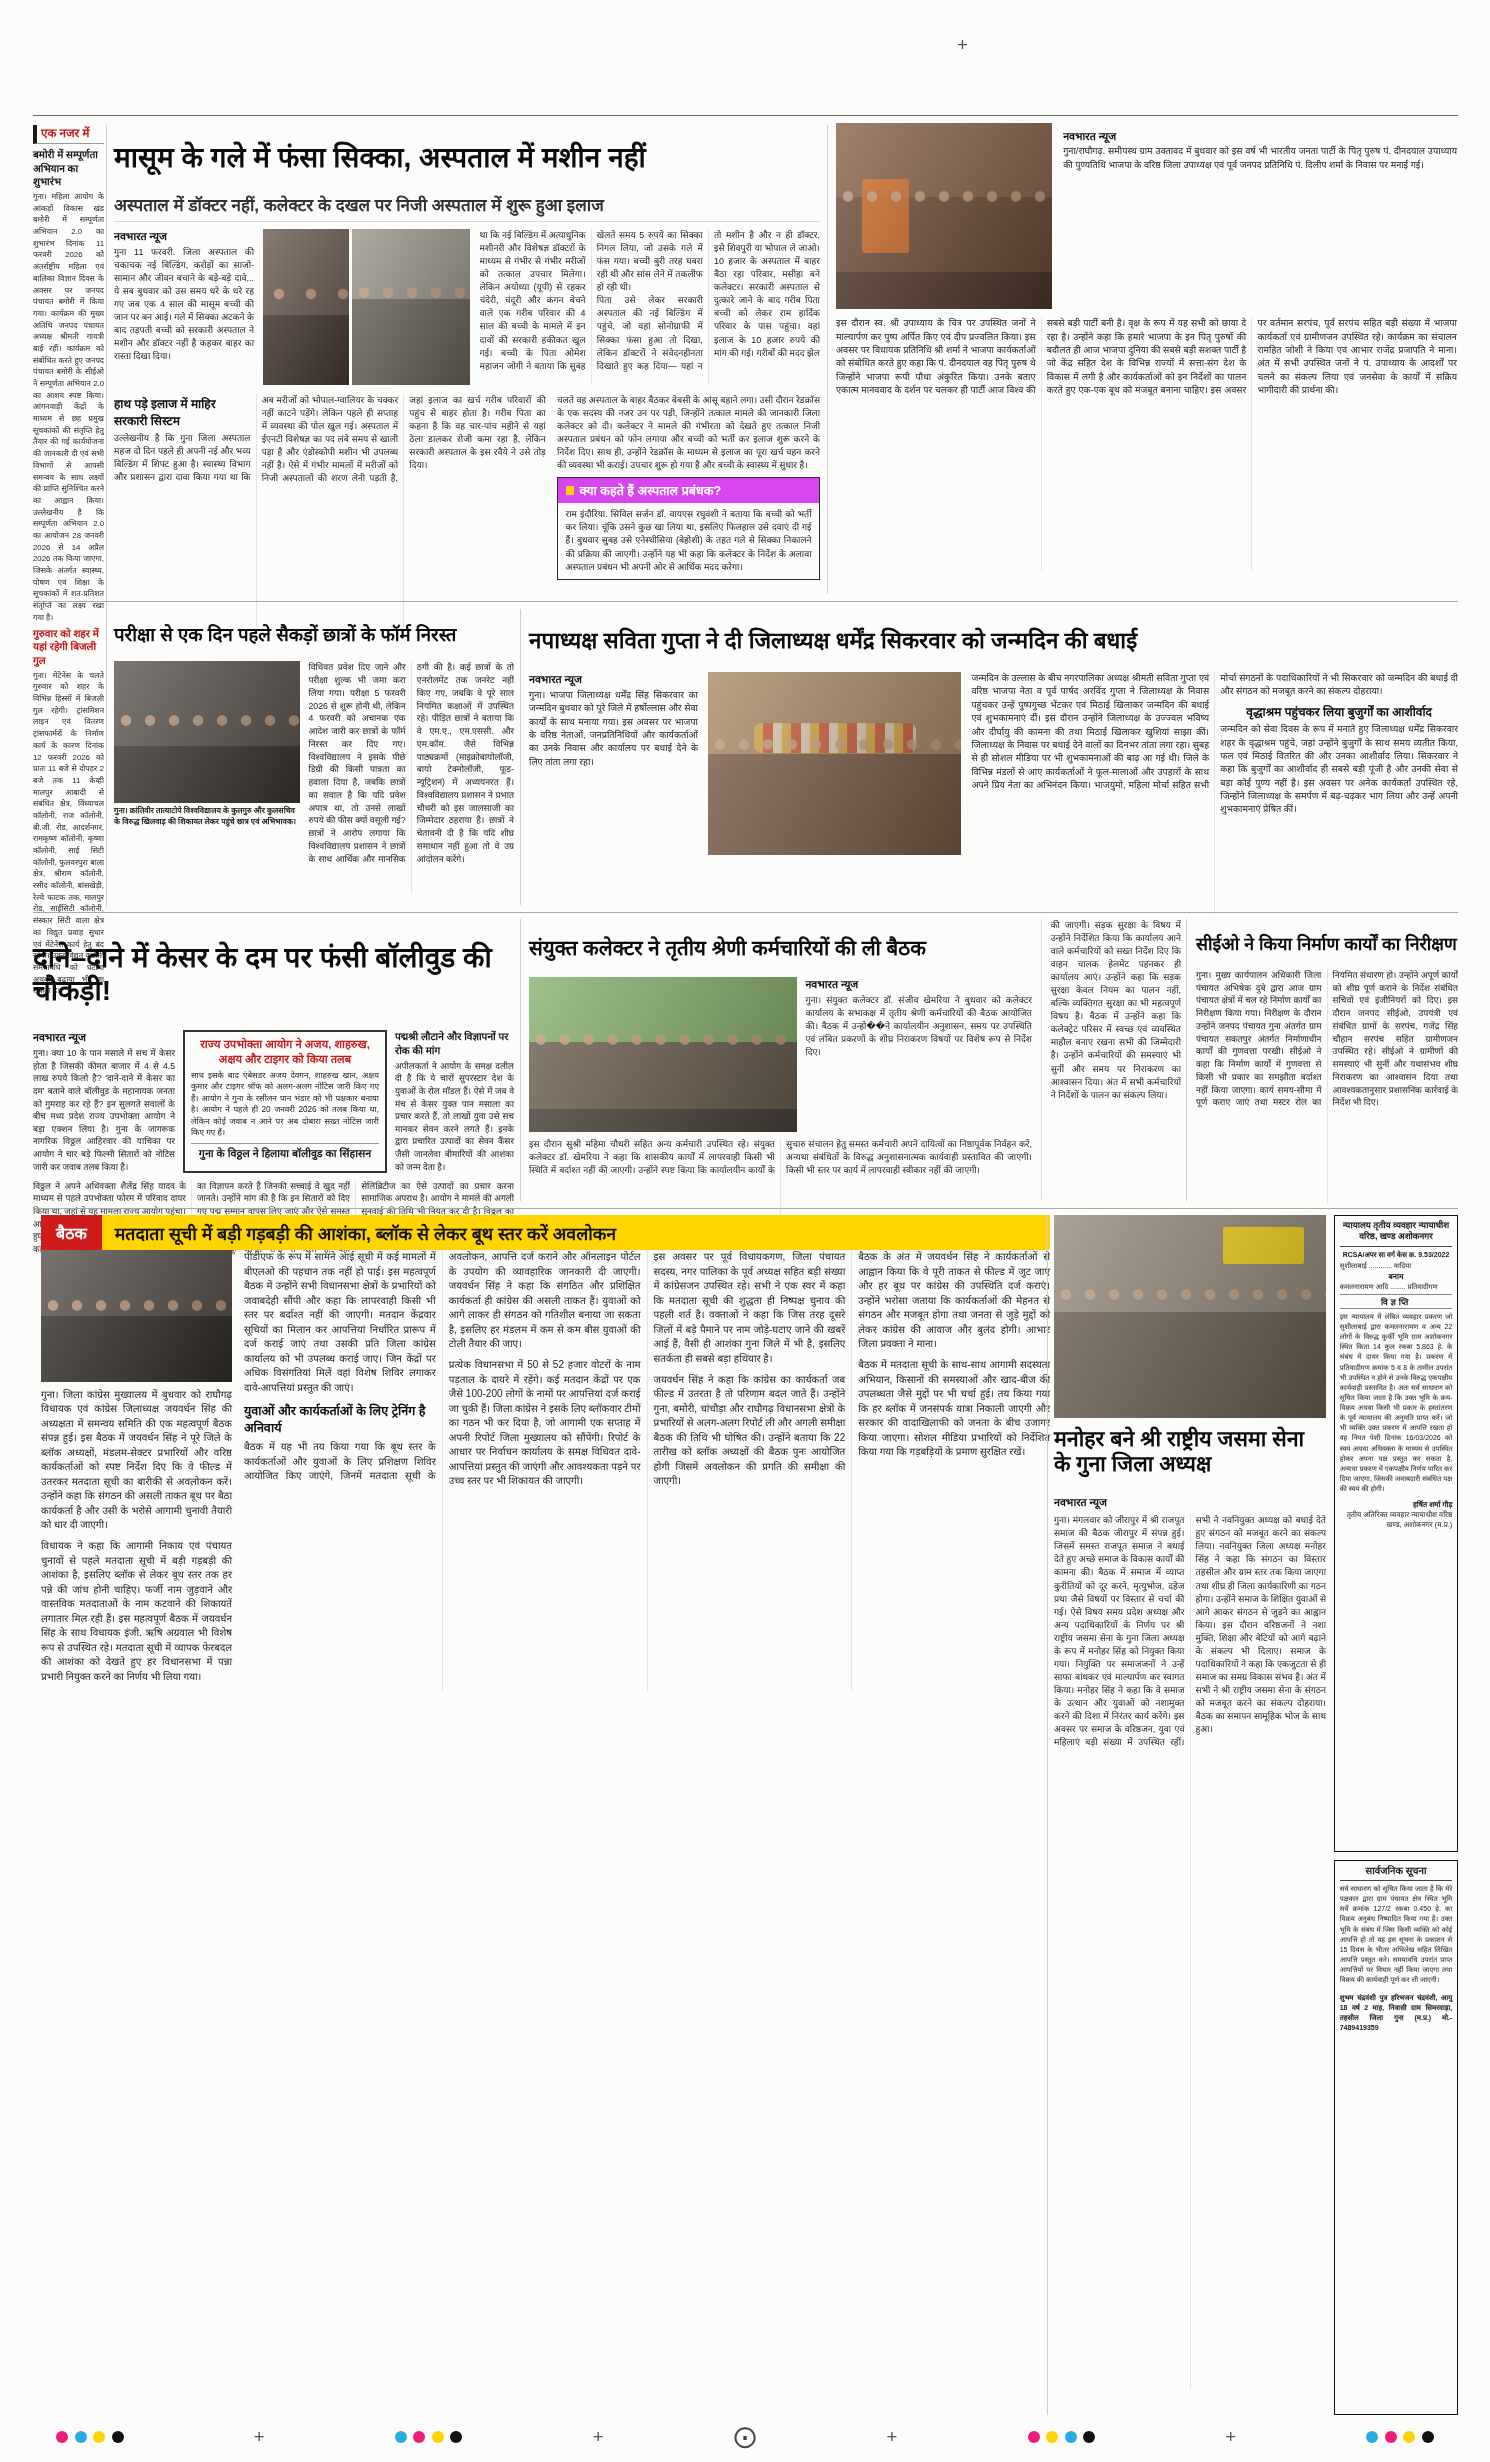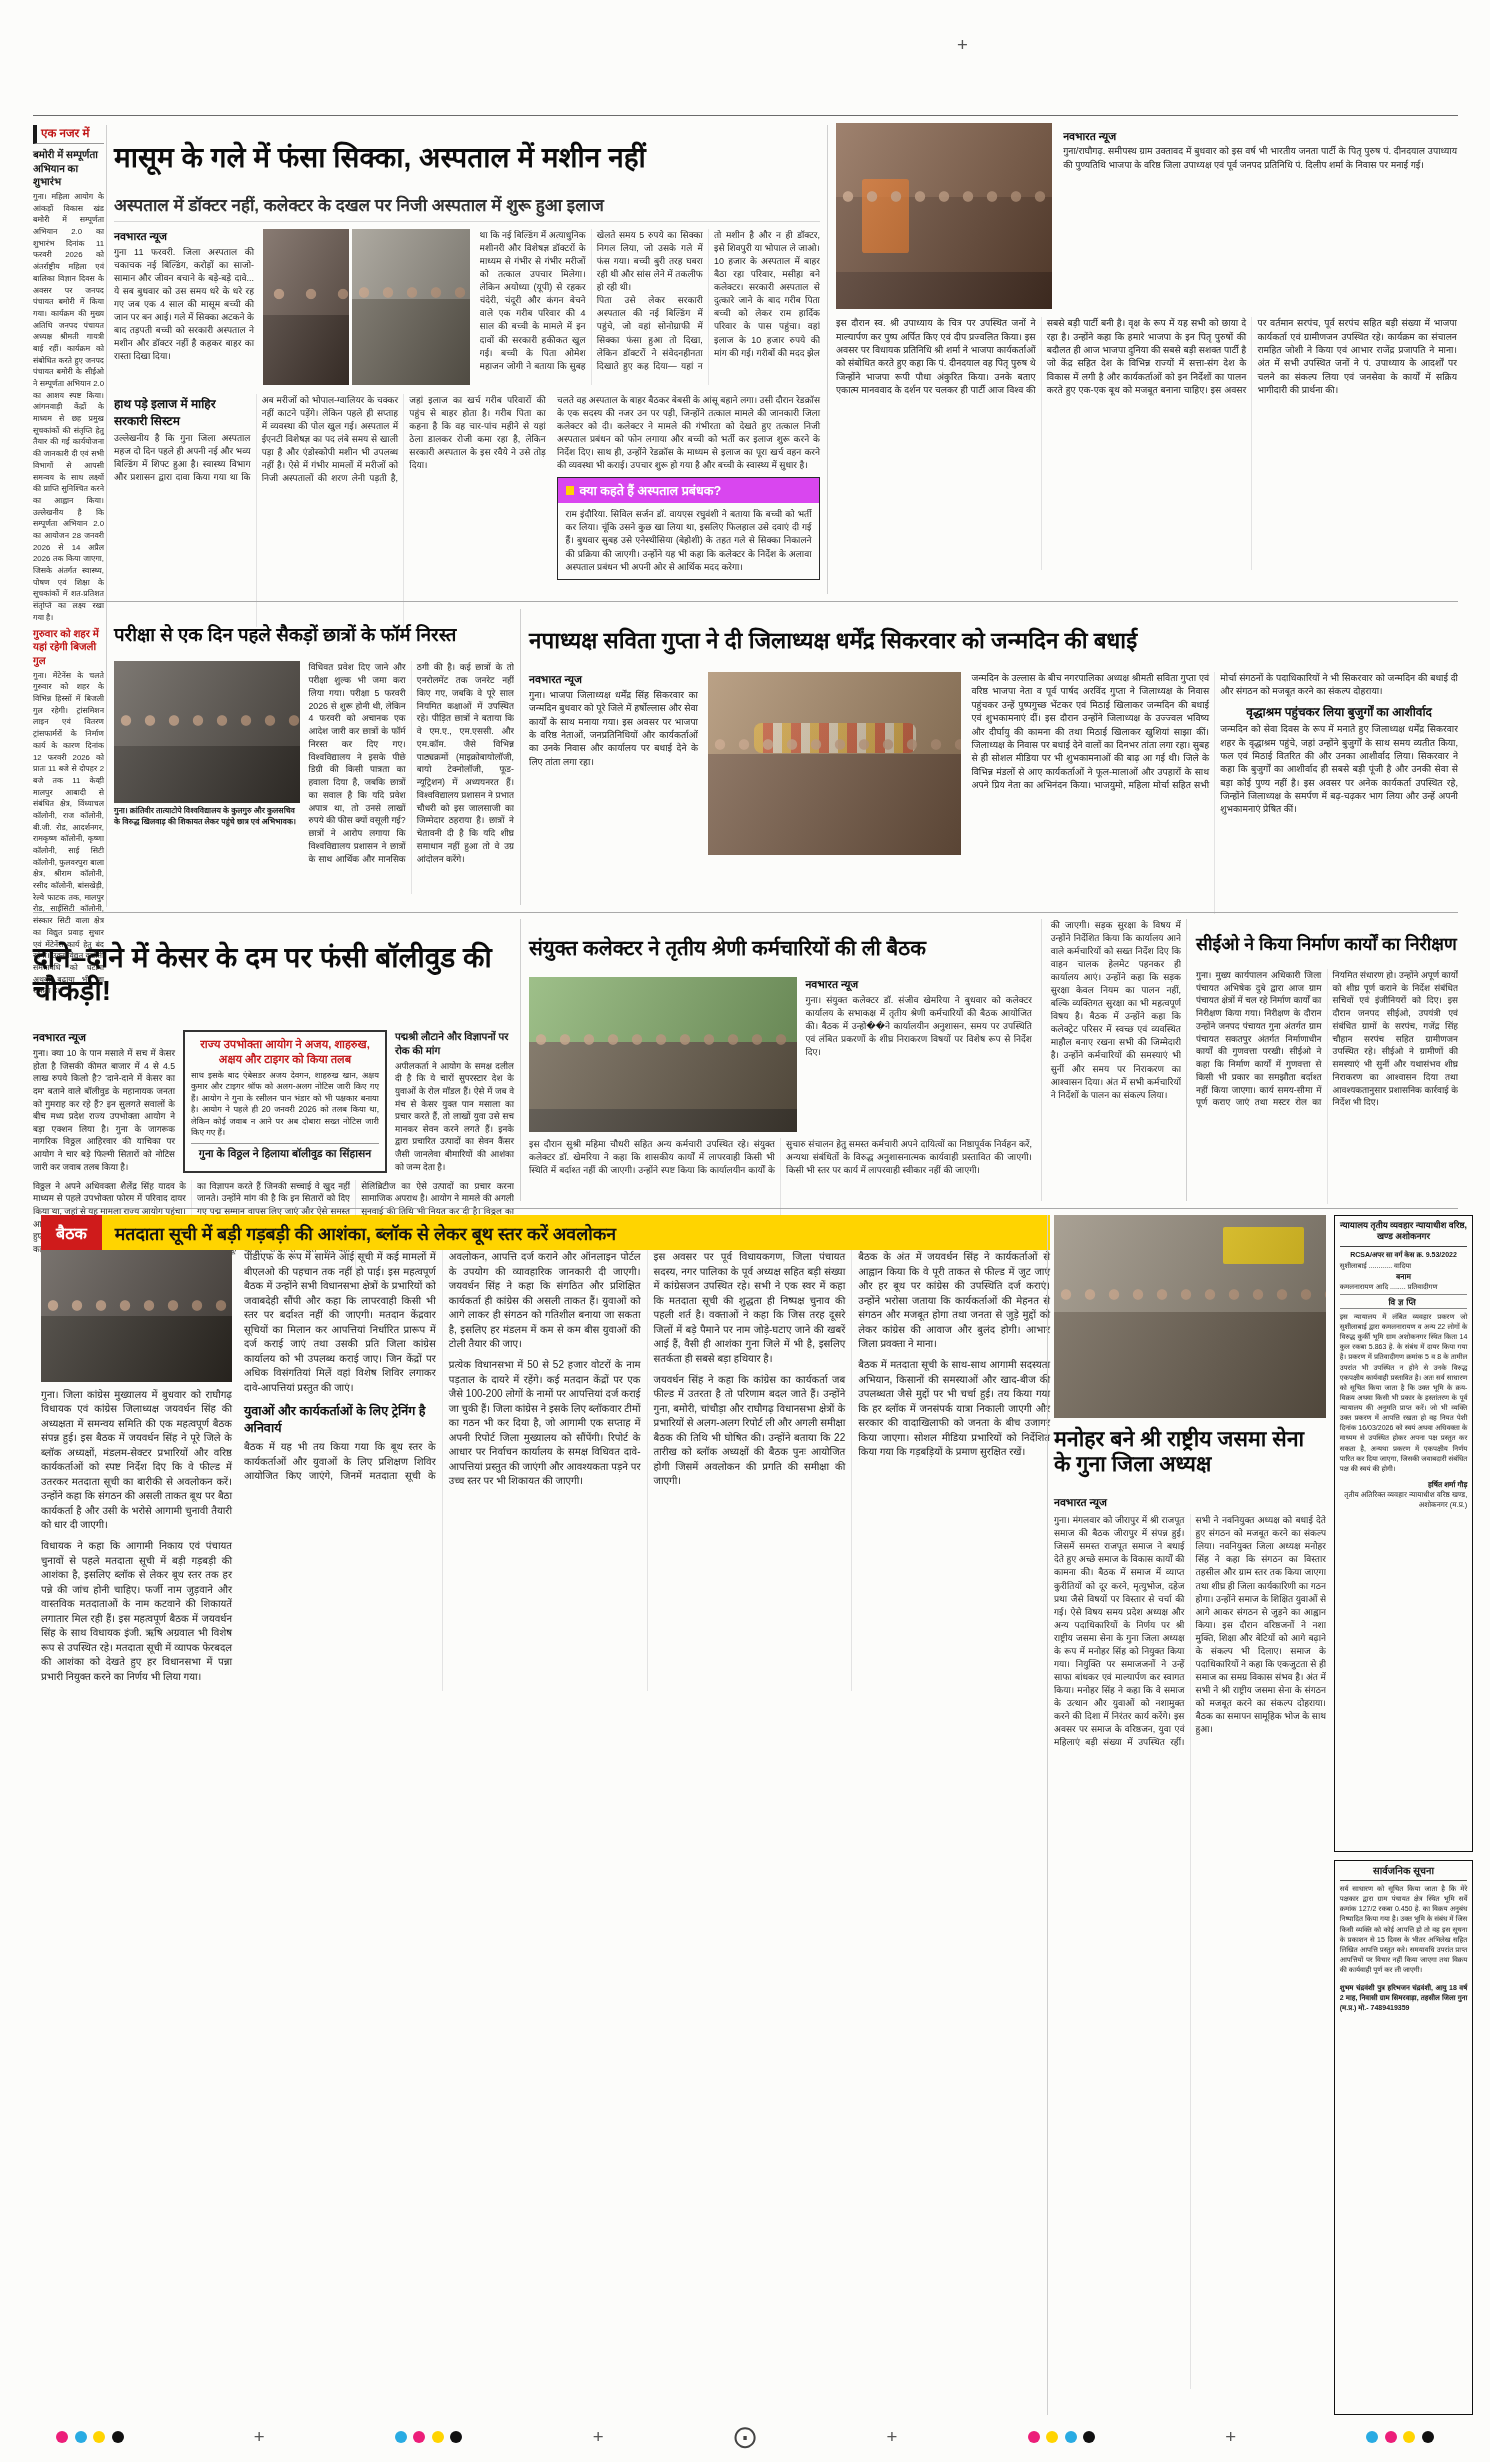--- a/index.html
+++ b/index.html
@@ -130,21 +130,21 @@
   .cg-ph{width:191px;height:132px;margin-bottom:5.6px;}
   .cg-cols{flex:1;font-size:10px;}
   .cg-sub{font-weight:800;font-size:12.6px;margin:4.7px 0;color:#111;}
   .cg-cols p,.cg-first p{margin:0 0 6.5px;}
   
   #jasma{position:absolute;left:1054px;top:1215px;width:272px;height:1200px;}
   .js-ph{width:272px;height:203px;}
   .js-head{font-size:21.4px;margin-top:9.3px;}
   .js-body{margin-top:5.6px;font-size:9px;height:875px;overflow:hidden;}
   
-  #court{position:absolute;left:1334px;top:1215px;width:139px;height:1200px;display:flex;flex-direction:column;gap:7.5px;}
+  #court{position:absolute;left:1334px;top:1215px;width:124px;height:1200px;display:flex;flex-direction:column;gap:7.5px;}
   .ct-box{border:0.9px solid #111;padding:3.7px 4.7px;overflow:hidden;}
   .ct-box1{flex:1.15;}
   .ct-box2{flex:1;}
   .ct-title{font-size:8.7px;font-weight:800;text-align:center;line-height:1.35;border-bottom:0.9px solid #444;padding-bottom:2.8px;}
   .ct-case{font-size:7px;text-align:center;margin-top:2.8px;font-weight:700;}
   .ct-party{font-size:7px;margin-top:1.9px;}
   .ct-vs{font-size:7.5px;text-align:center;font-weight:800;margin:0.9px 0;}
   .ct-word{font-size:8.4px;text-align:center;font-weight:800;letter-spacing:2.8px;margin:2.8px 0;border-top:0.9px solid #888;border-bottom:0.9px solid #888;padding:0.9px 0;}
   .ct-body{font-size:7px;line-height:1.45;text-align:justify;margin-top:2.8px;}
   .ct-sign{font-size:7.3px;text-align:right;font-weight:800;margin-top:5.6px;line-height:1.4;}

